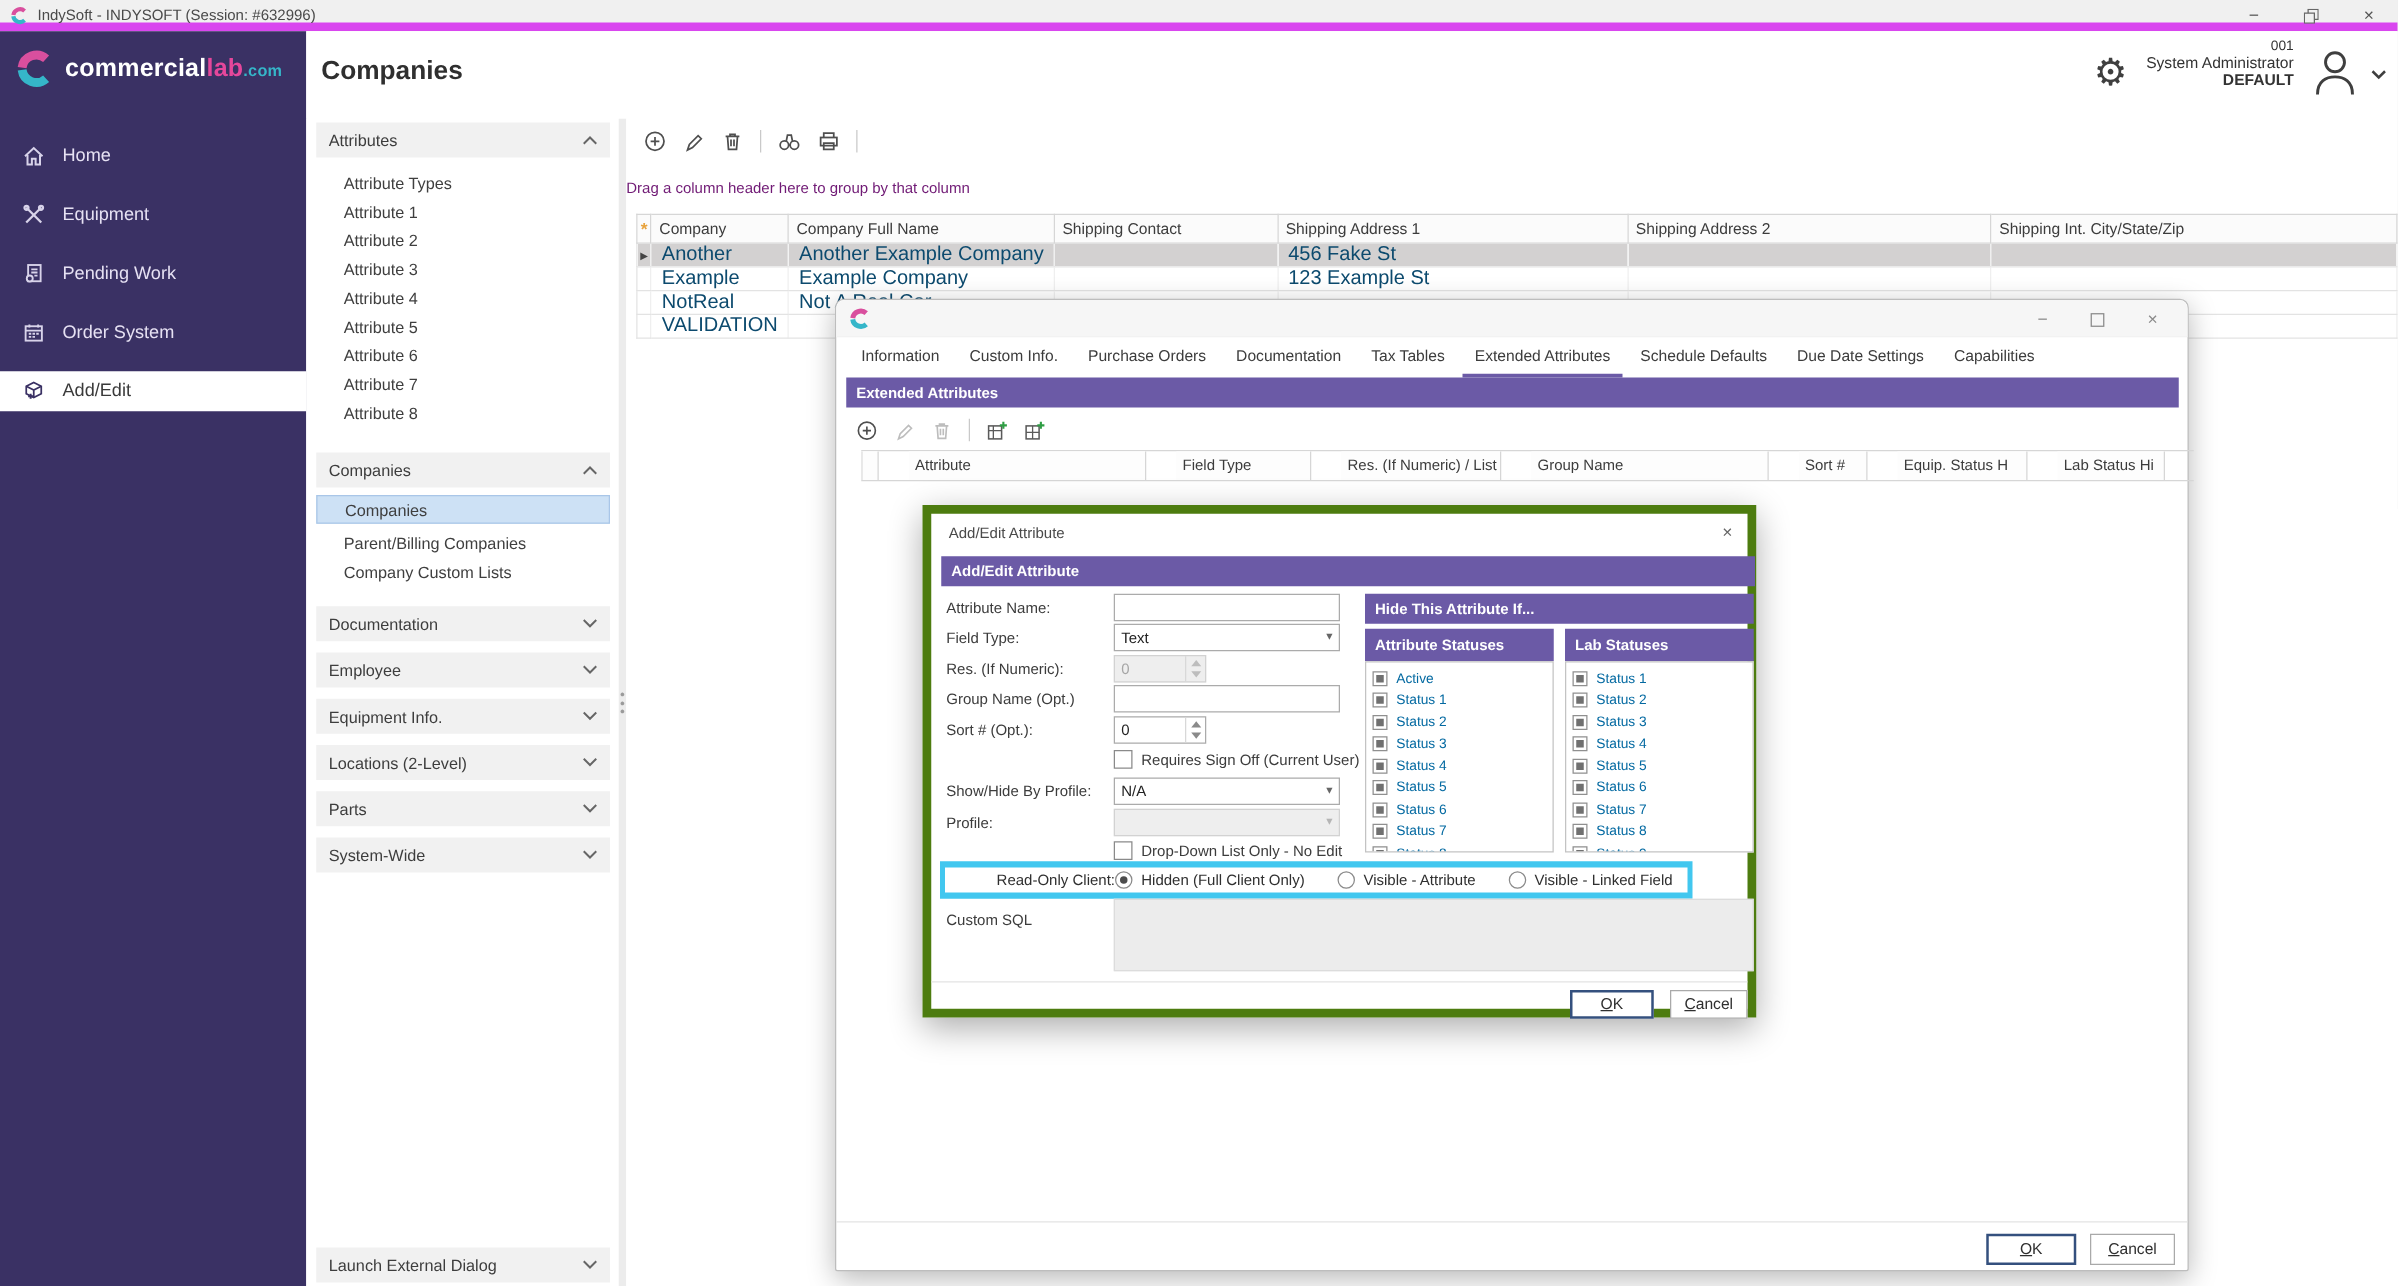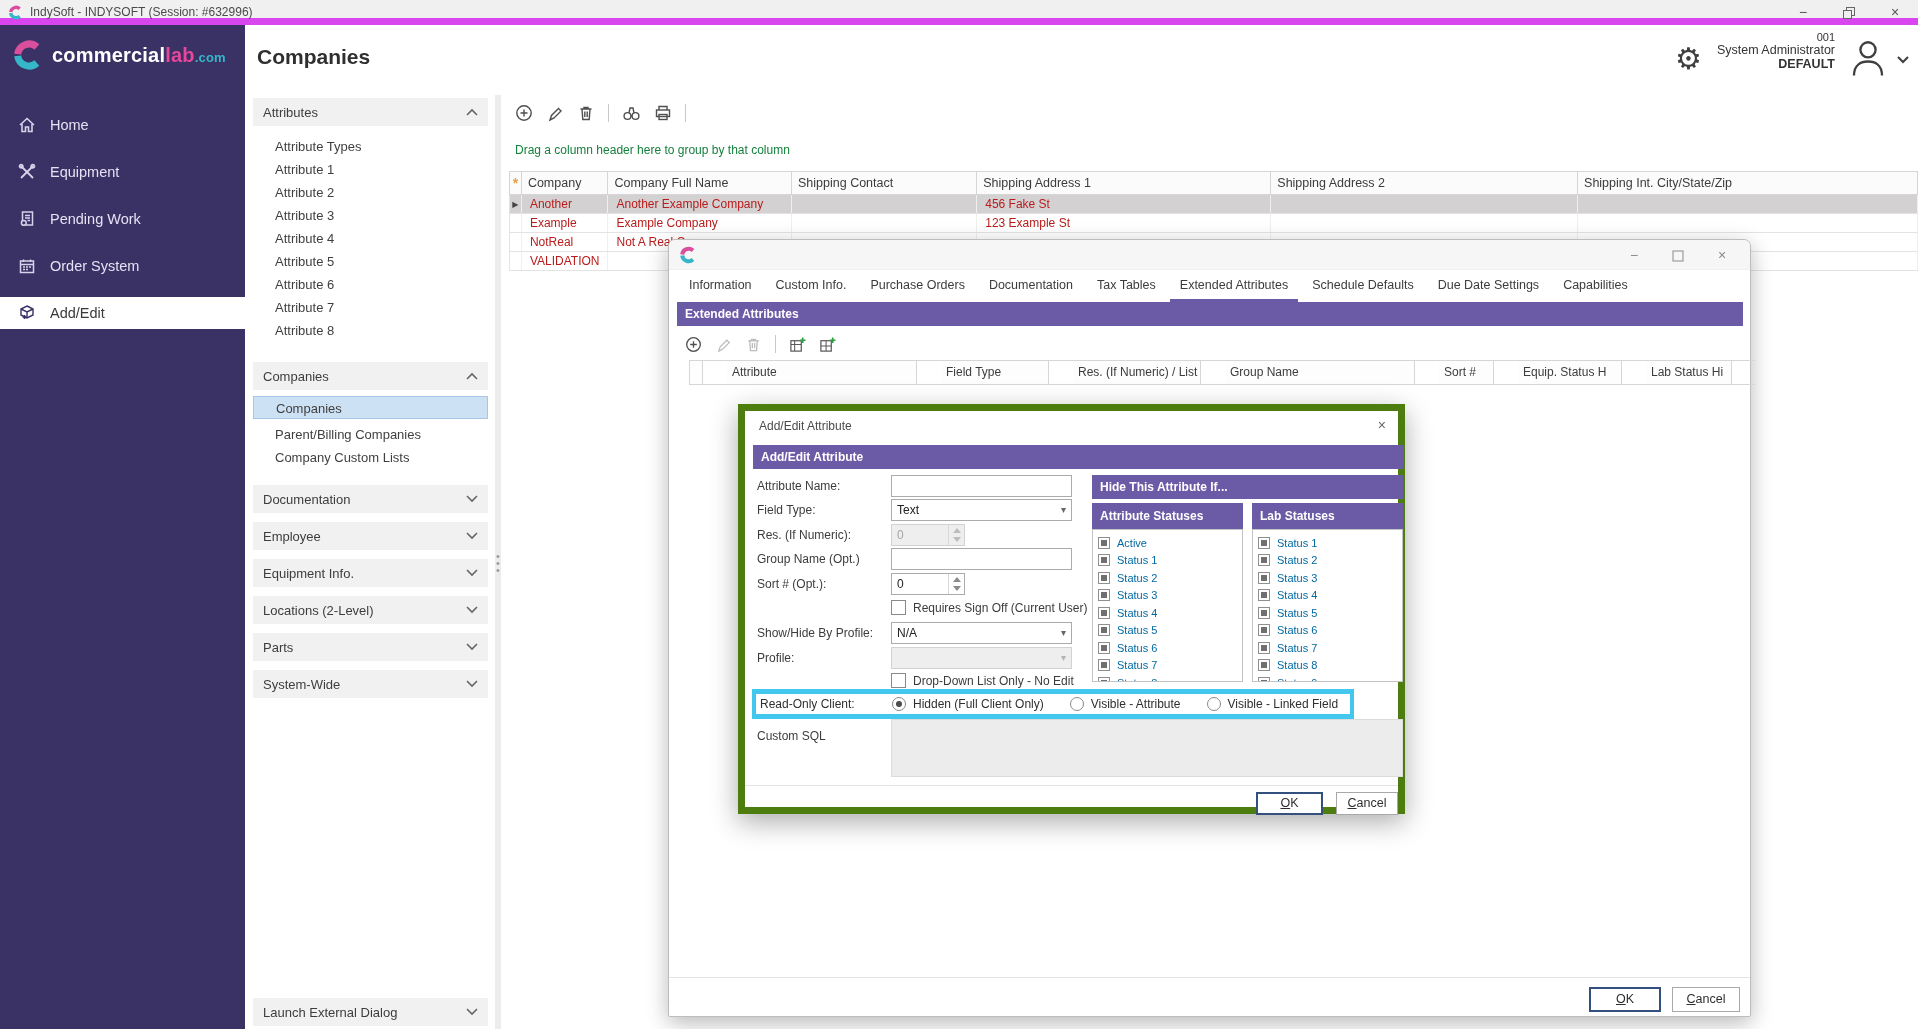--- a/index.html
+++ b/index.html
@@ -42,28 +42,28 @@
   .accitem { position:absolute; left:0; right:0; height:23px; line-height:23px;
     padding-left:22px; font-size:13px; color:#3f3f3f; }
   .accitem.sel { background:#cde1f5; border:1px solid #a9c6e8; }
   .splitter { position:absolute; left:495px; top:95px; width:6px; height:934px; background:#ececec; }
   .splitter .dots { position:absolute; left:1px; top:458px; color:#9a9a9a; font-size:11px; line-height:7px; }
 
   
   .content { position:absolute; left:501px; top:95px; width:1417px; height:934px; background:#fff; }
   .toolbar { position:absolute; left:14px; top:6px; display:flex; align-items:center; gap:13px; height:24px; }
   .tsep { width:1px; height:18px; background:#c9c9c9; }
-  .grouphint { position:absolute; left:14px; top:48px; font-size:12px; color:#15803d; }
+  .grouphint { position:absolute; left:0; top:48px; font-size:12px; color:#701a75; }
   .gridtbl { position:absolute; left:8px; top:76px; border-collapse:collapse; table-layout:fixed; }
   .gridtbl th { height:23px; background:#fbfbfb; border:1px solid #d6d6d6; border-left:none;
     font-size:12.5px; font-weight:normal; color:#3c3c3c; text-align:left; padding:0 6px;
     white-space:nowrap; overflow:hidden; }
   .gridtbl th:first-child { border-left:1px solid #d6d6d6; text-align:center; padding:0; }
   .gridtbl td { height:19px; border-bottom:1px solid #e3e3e3; border-right:1px solid #efefef;
-    font-size:12px; color:#b91c1c; padding:0 8px; white-space:nowrap; overflow:hidden; }
+    font-size:16px; color:#0c4a6e; padding:0 8px; white-space:nowrap; overflow:hidden; }
   .gridtbl td.ind { border-left:1px solid #e3e3e3; padding:0; text-align:center; font-size:8px; color:#444; }
   .gridtbl tr.selrow td { background:#d3d1d1; }
   .star { color:#e8a33d; font-size:14px; font-weight:bold; }
 
   
   .dialog { position:absolute; left:668px; top:239px; width:1083px; height:778px; background:#fff;
     border:1px solid #bdbdbd; border-radius:7px 7px 2px 2px; box-shadow:0 6px 22px rgba(0,0,0,.28); z-index:10; }
   .dlg-title { position:absolute; left:0; top:0; right:0; height:30px; background:#f6f6f6;
     border-radius:7px 7px 0 0; border-bottom:1px solid #f0f0f0;}
   .dlg-ctl { position:absolute; top:2px; width:40px; height:26px; text-align:center;
@@ -102,21 +102,21 @@
     font-size:12px; color:#222; line-height:20px; padding-left:5px; }
   .spin.dis { background:#eeeeee; border-color:#d2d2d2; color:#a5a5a5; }
   .spin .sb { position:absolute; right:0; top:0; width:16px; height:20px; border-left:1px solid #d8d8d8; }
   .spin .sb i { position:absolute; left:4px; width:0; height:0; border-left:4px solid transparent;
     border-right:4px solid transparent; }
   .spin .sb i.up { top:3px; border-bottom:5px solid #8a8a8a; }
   .spin .sb i.dn { bottom:3px; border-top:5px solid #8a8a8a; }
   .spin.dis .sb i.up { border-bottom-color:#bdbdbd; } .spin.dis .sb i.dn { border-top-color:#bdbdbd; }
   .chk { position:absolute; width:15px; height:15px; border:1px solid #8a8a8a; background:#fff; }
   .chklbl { position:absolute; font-size:12px; color:#3c3c3c; white-space:nowrap; }
-  .roband { position:absolute; left:7px; top:278px; width:602px; height:30px; background:#42c7ef; }
+  .roband { position:absolute; left:7px; top:278px; width:602px; height:30px; background:#42c7ef;text-align:right; }
   .roinner { position:absolute; left:4px; right:4px; top:5px; bottom:5px; background:#fff;
     display:flex; align-items:center; }
   .radio { width:14px; height:14px; border:1px solid #8a8a8a; border-radius:50%;
     background:#fff; position:relative; flex:0 0 auto; }
   .radio.sel::after { content:""; position:absolute; left:3px; top:3px; width:6px; height:6px;
     border-radius:50%; background:#4c4c4c; }
   .rlbl { font-size:12px; color:#2f2f2f; margin-left:7px; white-space:nowrap; }
   .sqlbox { position:absolute; left:146px; top:308px; width:512px; height:58px;
     background:#ececec; border:1px solid #dcdcdc; }
   .hp-title { position:absolute; left:347px; top:64px; width:311px; height:24px; }

